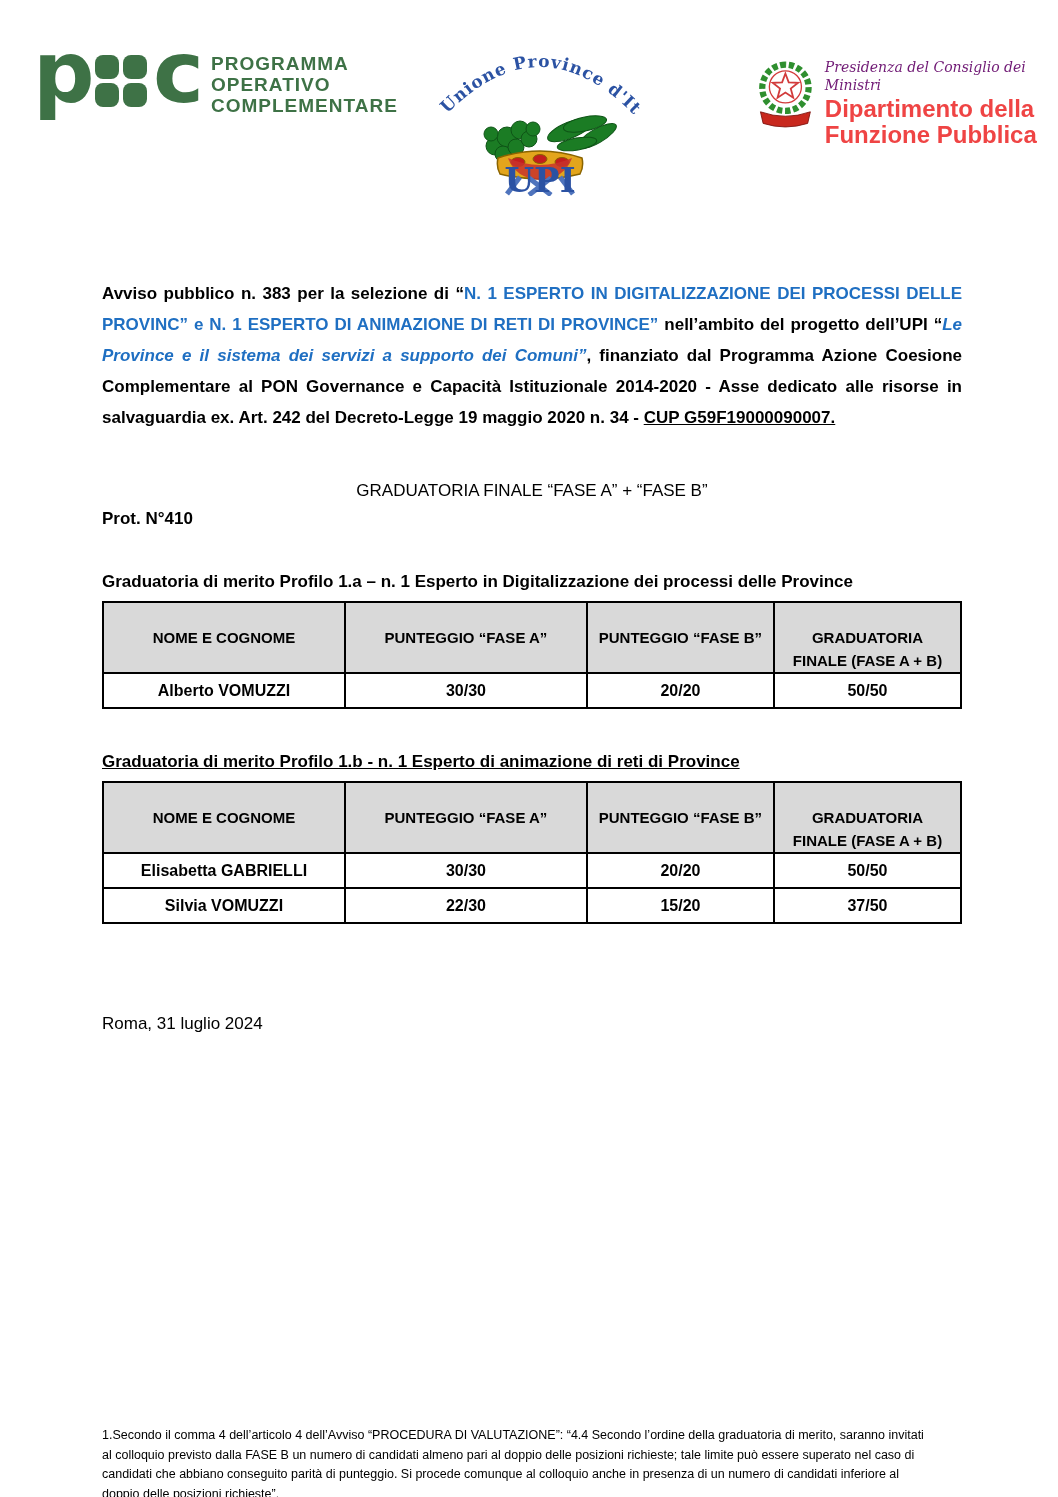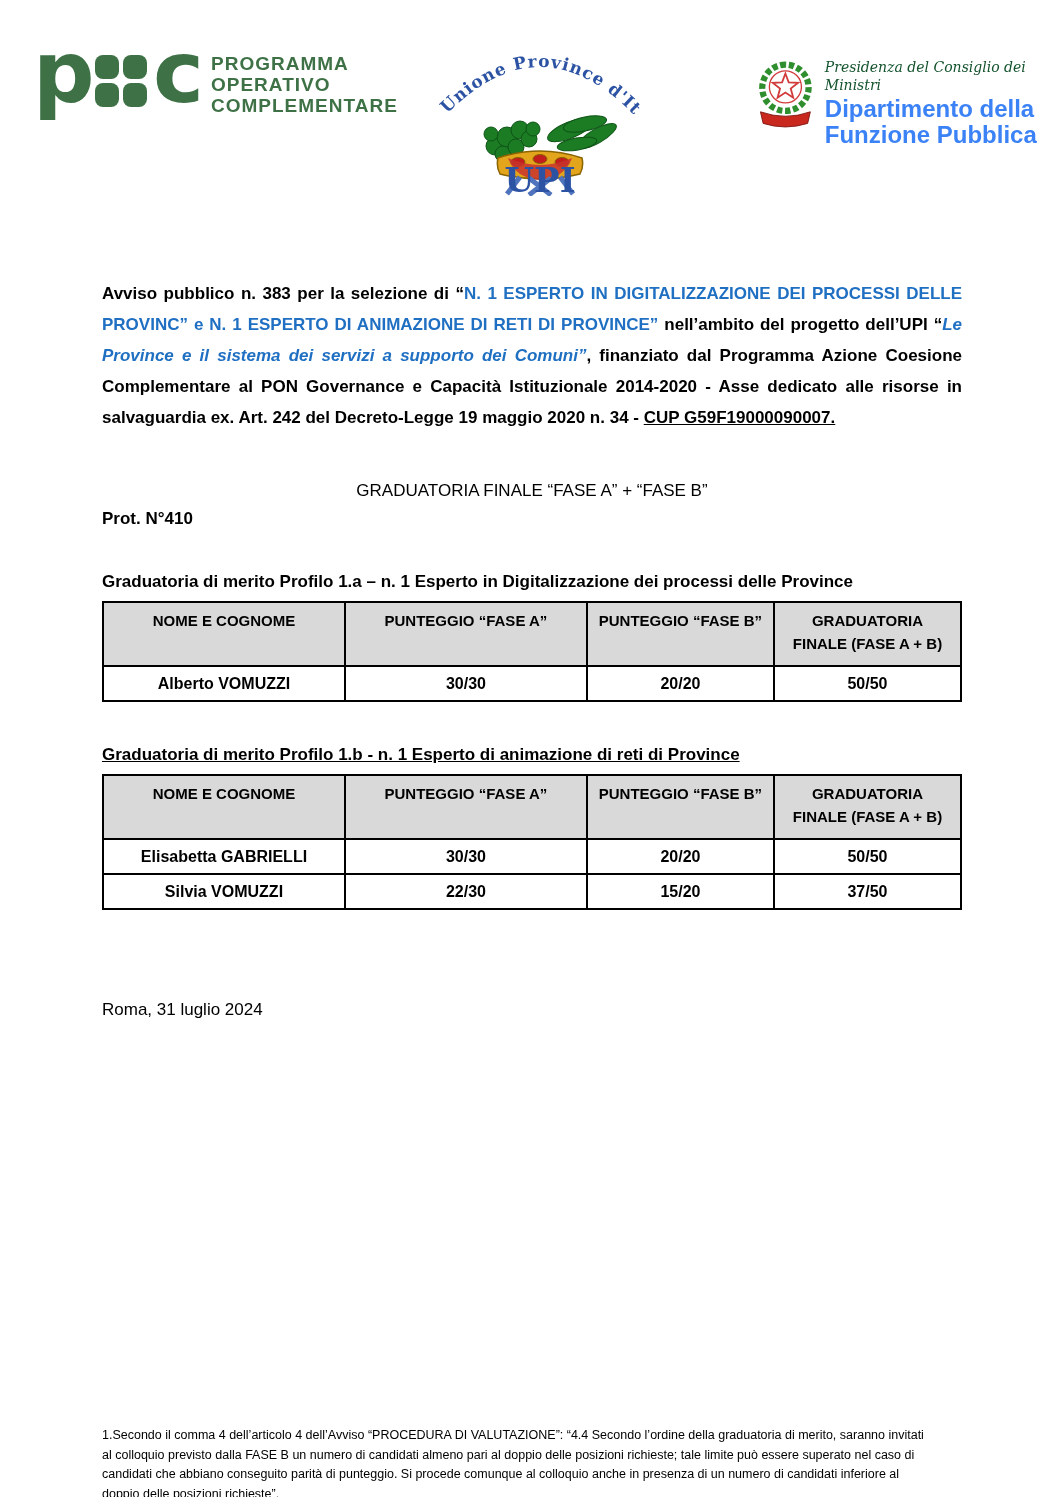--- a/index.html
+++ b/index.html
@@ -18,44 +18,44 @@
   .poc-logo { position:absolute; left:35px; top:42px; display:flex; align-items:center; gap:8px; }
   .poc-text { display:flex; flex-direction:column; }
   .poc-text span {
     color:#3E7246; font-weight:bold; font-size:19px; line-height:21px; letter-spacing:1px;
   }
   .upi-logo { position:absolute; left:425px; top:34px; }
   .dfp-logo { position:absolute; left:756px; top:52px; display:flex; gap:10px; align-items:flex-start; }
   .dfp-text { display:flex; flex-direction:column; padding-top:6px; }
   .dfp-script {
     font-family:"DejaVu Serif", serif; font-style:italic;
-    color:#14532d; font-size:14px; line-height:18px; margin-bottom:2px;
-  }
-  .dfp-title { color:#3b82f6; font-weight:bold; font-size:24px; line-height:26px; }
+    color:#701a75; font-size:14px; line-height:18px; margin-bottom:2px;
+  }
+  .dfp-title { color:#ef4444; font-weight:bold; font-size:24px; line-height:26px; }
 
   
   .content { position:absolute; left:102px; top:278px; width:860px; }
 
   .intro { font-size:17px; line-height:31px; font-weight:bold; text-align:justify; }
   .s-k  { color:#000; }
   .s-b  { color:#1F6FC2; }
   .s-bi { color:#1F6FC2; font-style:italic; }
   .s-ku { color:#000; text-decoration:underline; }
 
   .main-heading { margin-top:48px; text-align:center; font-weight:normal; font-size:17px; }
   .prot { margin-top:8px; font-weight:bold; font-size:17px; }
 
   .section-heading { margin-top:43px; margin-bottom:9px; font-weight:bold; font-size:17px; }
   .section-heading.underlined { text-decoration:underline; }
 
   table.grid { width:100%; border-collapse:collapse; table-layout:fixed; }
   table.grid th, table.grid td { border:2px solid #000; }
   table.grid th {
     background:#d9d9d9; font-weight:bold; font-size:15px;
-    text-align:center; vertical-align:top; padding-top:6px;
+    text-align:center; vertical-align:top; padding-top:23px;
     height:64px; white-space:pre-line; line-height:23px;
   }
   table.grid td {
     font-weight:bold; font-size:16px; text-align:center;
     vertical-align:middle; height:35px;
   }
   col.c1, col.c2 { width:28.2%; }
   col.c3, col.c4 { width:21.8%; }
 
   .dateline { margin-top:90px; font-size:17px; }

